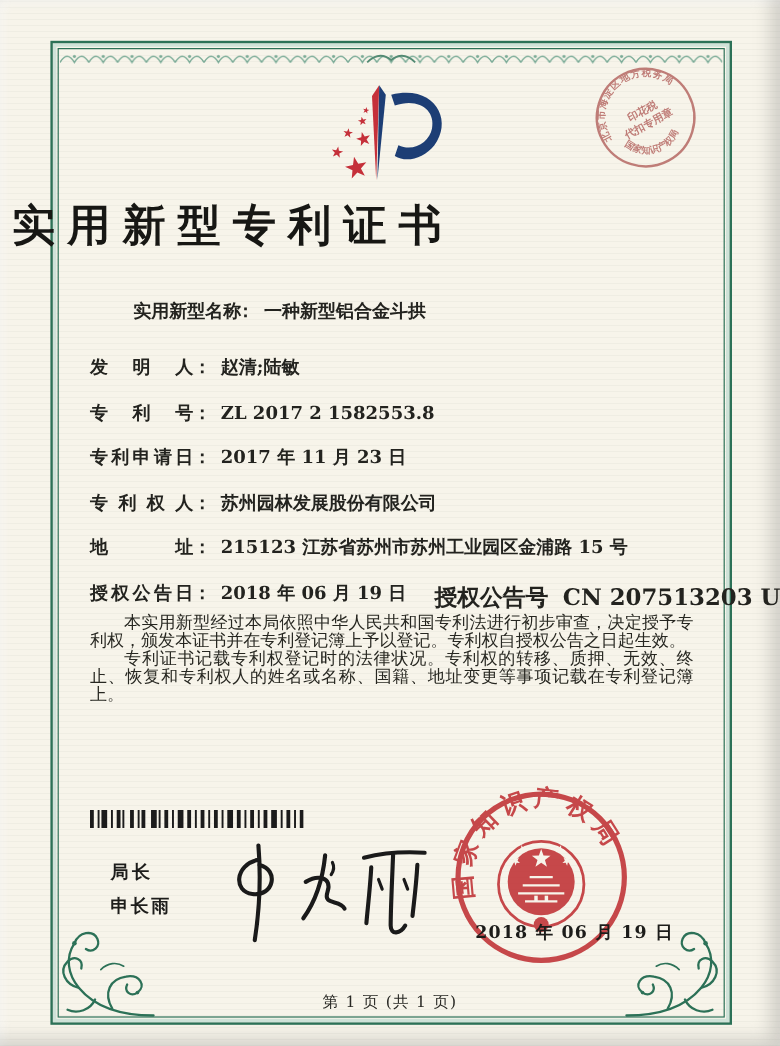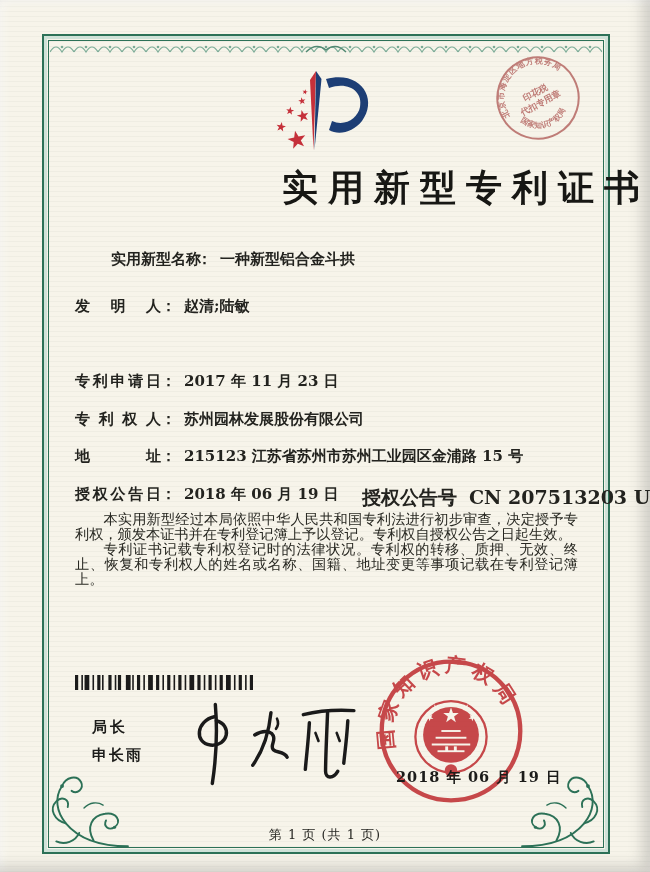--- a/index.html
+++ b/index.html
@@ -27,21 +27,21 @@
   .ornament{position:absolute;width:96px;height:86px;}
   .ornament.bl{left:36px;top:766px;}
   .ornament.br{left:518px;top:766px;transform:scaleX(-1);}
   .cert-no{
     position:absolute;left:74px;top:74px;
     font-size:15px;font-weight:600;color:#20201e;letter-spacing:1.5px;
   }
   .logo{position:absolute;left:250px;top:66px;width:140px;height:104px;}
   .tax-stamp{position:absolute;left:492px;top:52px;width:92px;height:92px;opacity:.8;}
   .title{
-    position:absolute;left:0;top:164px;width:650px;text-align:right;
+    position:absolute;left:0;top:164px;width:650px;text-align:left;
     font-size:36px;font-weight:700;color:#171714;letter-spacing:10px;text-indent:10px;
   }
   .field-row{
     position:absolute;left:75px;height:22px;
     font-size:15px;font-weight:600;color:#23231f;white-space:nowrap;
   }
   .flabel{display:inline-block;width:86px;text-align:justify;text-align-last:justify;vertical-align:bottom;}
   .fcolon{display:inline-block;margin:0 2px 0 0;}
   .fvalue{display:inline-block;margin-left:6px;}
   .row0{top:250px;margin-left:36px;} .row1{top:297px;} .row2{top:335px;} .row3{top:372px;}
@@ -149,20 +149,23 @@
     </g>
   </svg>
 
   <div class="title">实用新型专利证书</div>
 
   <div class="field-row row0">
     <span class="flabel">实用新型名称</span><span class="fcolon">：</span><span class="fvalue">一种新型铝合金斗拱</span>
   </div>
   <div class="field-row row1">
     <span class="flabel">发明人</span><span class="fcolon">：</span><span class="fvalue">赵清;陆敏</span>
+  </div>
+  <div class="field-row row2">
+    <span class="flabel">专利号</span><span class="fcolon">：</span><span class="fvalue">ZL 2017 2 1582553.8</span>
   </div>
   <div class="field-row row3">
     <span class="flabel">专利申请日</span><span class="fcolon">：</span><span class="fvalue">2017 年 11 月 23 日</span>
   </div>
   <div class="field-row row4">
     <span class="flabel">专利权人</span><span class="fcolon">：</span><span class="fvalue">苏州园林发展股份有限公司</span>
   </div>
   <div class="field-row row5">
     <span class="flabel">地址</span><span class="fcolon">：</span><span class="fvalue">215123 江苏省苏州市苏州工业园区金浦路 15 号</span>
   </div>

